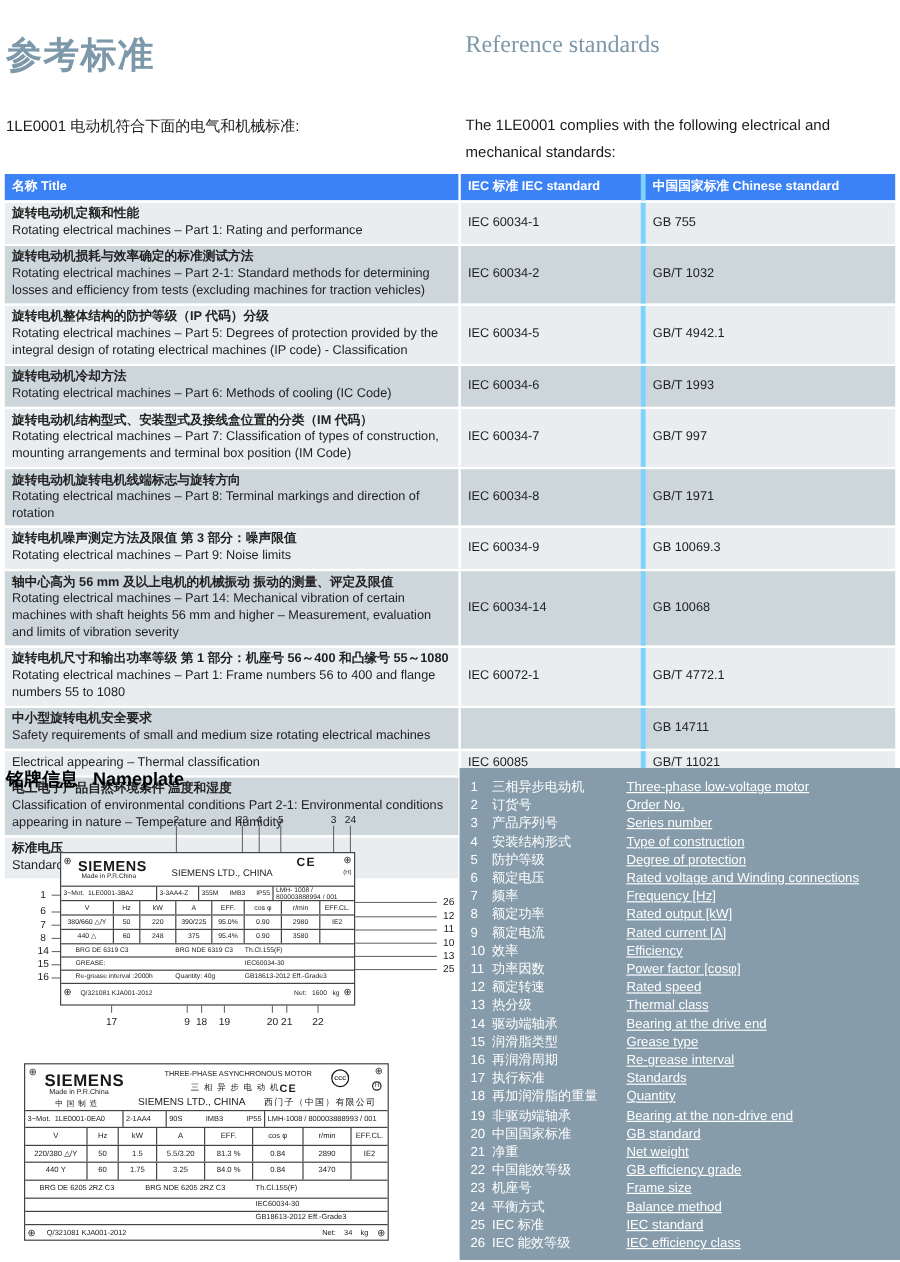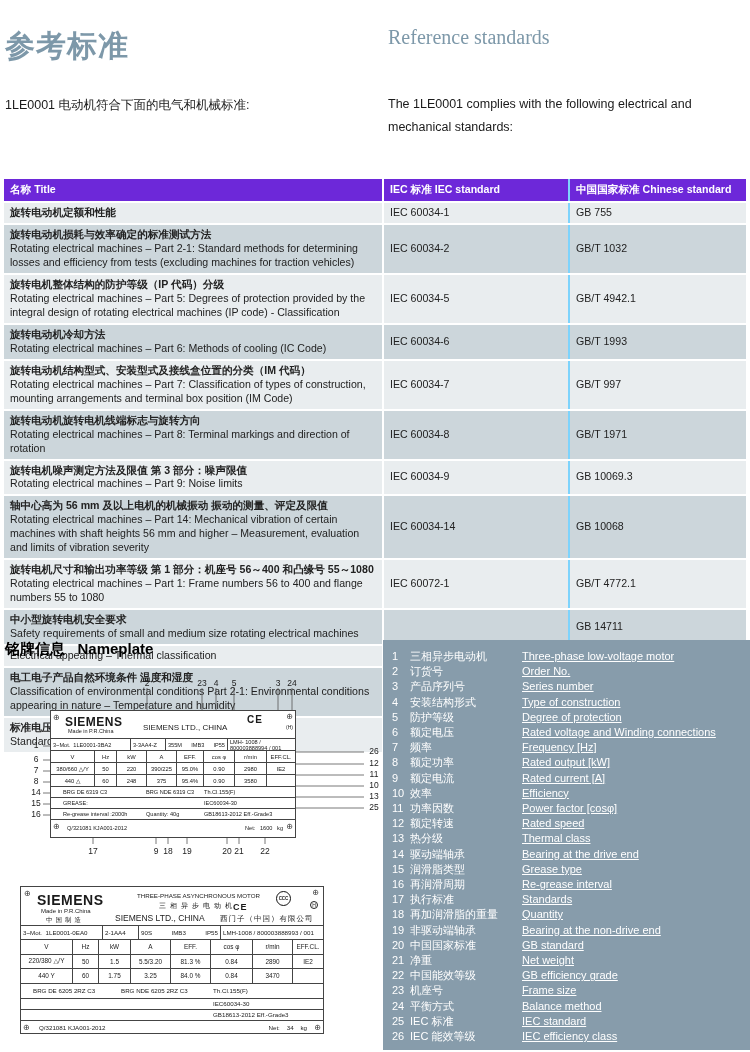--- a/index.html
+++ b/index.html
@@ -9,24 +9,24 @@
 
   
   .h-cn{position:absolute;left:5px;top:26px;font-size:30px;font-weight:bold;color:#7d98a9;letter-spacing:1px;}
   .h-en{position:absolute;left:388px;top:26px;font-family:"Liberation Serif","DejaVu Serif",serif;
         font-size:20px;color:#7d98a9;}
   .intro-cn{position:absolute;left:5px;top:97px;width:365px;font-size:12.5px;color:#1a1a1a;}
   .intro-en{position:absolute;left:388px;top:93px;width:350px;font-size:12.5px;line-height:1.8;color:#1a1a1a;}
 
   
   .std{position:absolute;left:4px;top:145px;width:742px;font-size:10.6px;line-height:1.32;}
-  .std-head{display:flex;background:#6d28d9;color:#fff;font-weight:bold;margin-top:34px;}
+  .std-head{display:flex;background:#3b82f6;color:#fff;font-weight:bold;}
   .std-head>div{padding:4px 6px;}
   .sc1{width:380px;border-right:2px solid #fff;}
-  .sc2{width:186px;border-right:2px solid #7dd3fc;}
+  .sc2{width:154px;border-right:4px solid #7dd3fc;}
   .sc3{flex:1;}
   .std-row{display:flex;border-top:2px solid #fff;background:#e9edef;}
   .std-body>.std-row:nth-child(even){background:#ccd6db;}
   .std-row>div{padding:3px 6px;}
   .std-row .sc2,.std-row .sc3{display:flex;align-items:center;}
   .std-row .cn{font-weight:bold;display:block;}
 
   
   .np-heading{position:absolute;left:5px;top:640px;font-size:15px;font-weight:bold;color:#000;white-space:pre;}
 
@@ -120,20 +120,21 @@
     <div class="std-head">
       <div class="sc1">名称  Title</div>
       <div class="sc2">IEC 标准   IEC standard</div>
       <div class="sc3">中国国家标准   Chinese standard</div>
     </div>
     <div class="std-body">
 
         <div class="std-row">
           <div class="sc1">
             <span class="cn">旋转电动机定额和性能</span>
+            <span class="en">Rotating electrical machines – Part 1: Rating and performance</span>
           </div>
           <div class="sc2">IEC 60034-1</div>
           <div class="sc3">GB 755</div>
         </div>
 
         <div class="std-row">
           <div class="sc1">
             <span class="cn">旋转电动机损耗与效率确定的标准测试方法</span>
             <span class="en">Rotating electrical machines – Part 2-1: Standard methods for determining losses and efficiency from tests (excluding machines for traction vehicles)</span>
           </div>

